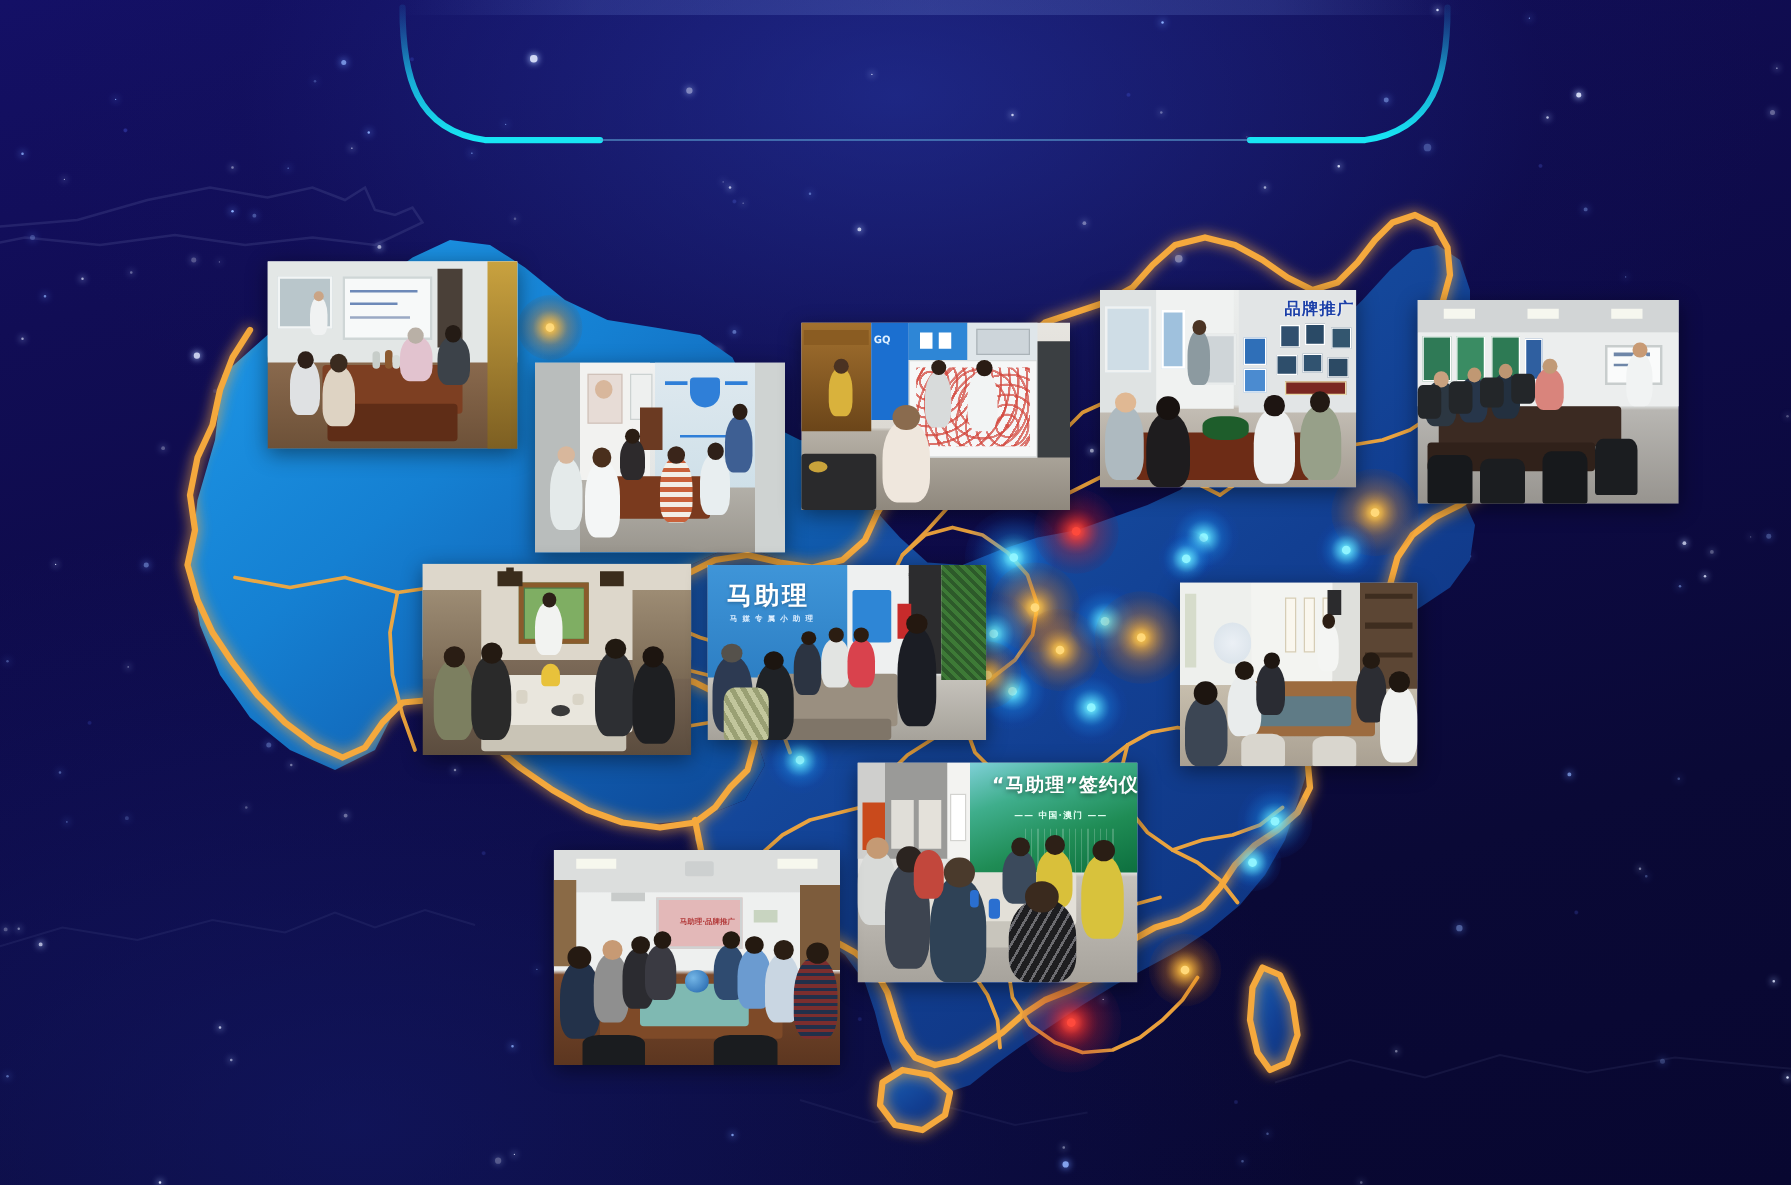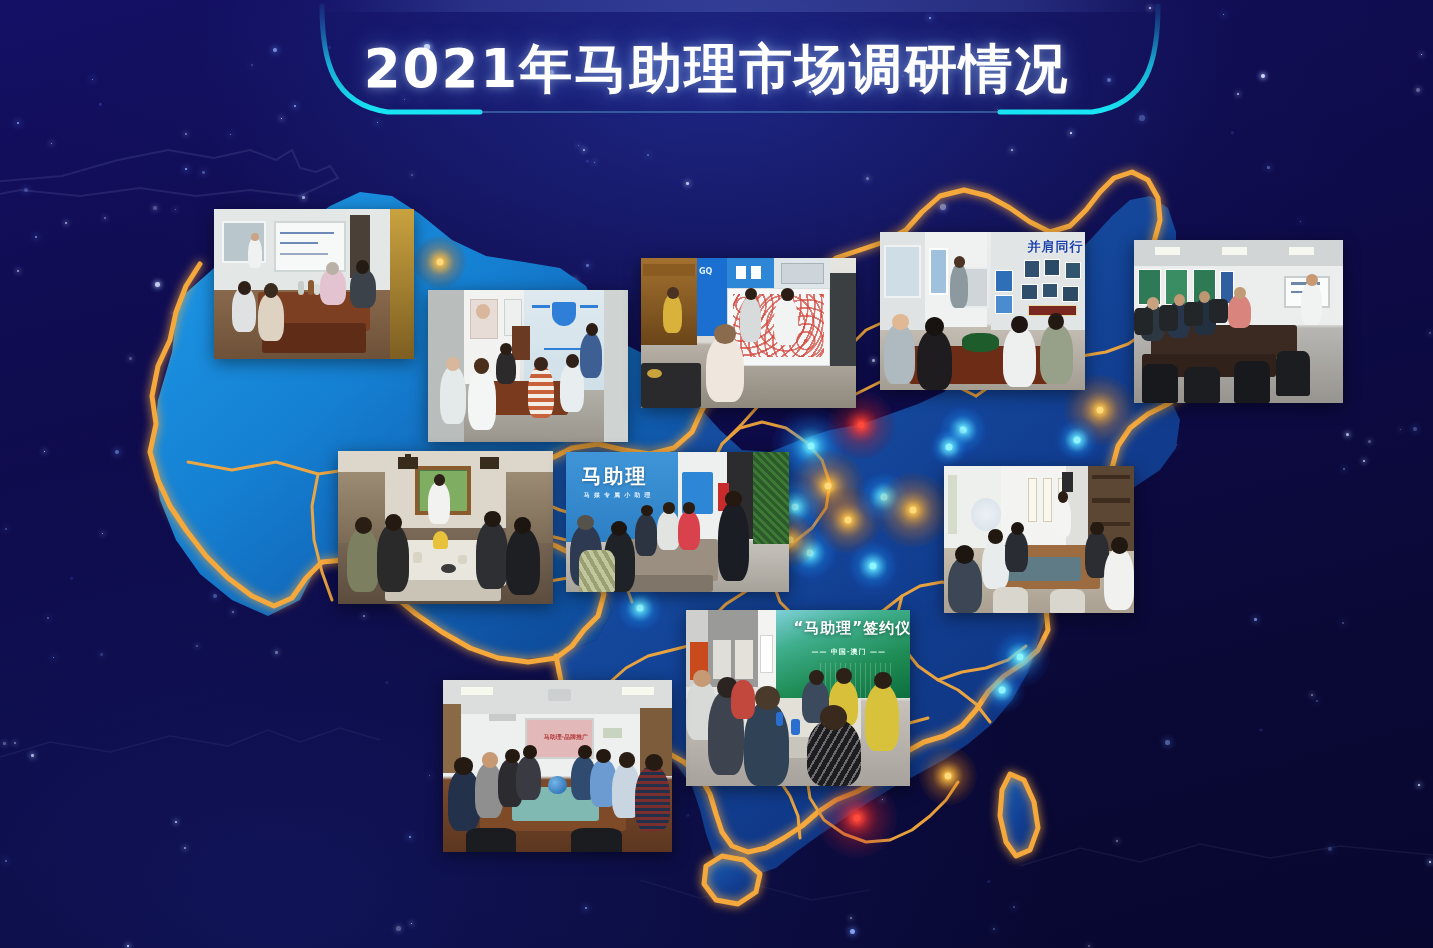--- a/index.html
+++ b/index.html
@@ -522,21 +522,21 @@
 
   <div class="photo" style="left:880px;top:232px;width:205px;height:158px;">
     <div class="scene" style="background:linear-gradient(180deg,#eceeed 0%,#e1e4e3 58%,#c3bdb4 60%,#a49d92 100%);">
       <div class="wall" style="left:0;top:0;width:22%;height:62%;background:#dfe3e3;"></div>
       <div class="wall" style="left:2%;top:8%;width:18%;height:34%;background:#cfdde6;border:2px solid #f0f2f2;"></div>
       <div class="wall" style="left:22%;top:0;width:30%;height:60%;background:#f0f2f1;"></div>
       <div class="wall" style="left:24%;top:10%;width:9%;height:30%;background:#9fc1dd;border:2px solid #fff;"></div>
       <div class="board" style="left:36%;top:22%;width:17%;height:26%;background:#cfd5d8;border:2px solid #e9ecec;"></div>
       <div class="wall" style="left:54%;top:0;width:46%;height:62%;background:#e2e5e6;"></div>
       <div class="ptxt" style="left:72%;top:4%;font-size:13px;color:#1b3fa8;letter-spacing:1px;
-                  text-shadow:0 0 2px rgba(255,255,255,.9);">并肩同行</div>
+                  text-shadow:0 0 2px rgba(255,255,255,.9);">品牌推广</div>
       <div class="board" style="left:70%;top:18%;width:8%;height:11%;background:#31506f;border:1px solid #fff;"></div>
       <div class="board" style="left:80%;top:17%;width:8%;height:11%;background:#2a4a66;border:1px solid #fff;"></div>
       <div class="board" style="left:90%;top:19%;width:8%;height:11%;background:#33566f;border:1px solid #fff;"></div>
       <div class="board" style="left:69%;top:33%;width:8%;height:10%;background:#2e4e6b;border:1px solid #fff;"></div>
       <div class="board" style="left:79%;top:32%;width:8%;height:10%;background:#315370;border:1px solid #fff;"></div>
       <div class="board" style="left:89%;top:34%;width:8%;height:10%;background:#2c4a64;border:1px solid #fff;"></div>
       <div class="board" style="left:72%;top:46%;width:24%;height:7%;background:#7a2722;border:1px solid #e8d9a6;"></div>
       <div class="board" style="left:56%;top:24%;width:9%;height:14%;background:#2f6fb8;border:1px solid #fff;"></div>
       <div class="board" style="left:56%;top:40%;width:9%;height:12%;background:#4b8bd0;border:1px solid #fff;"></div>
       <div class="tbl" style="left:14%;top:72%;width:68%;height:24%;background:#6d2c16;"></div>
@@ -779,16 +779,15 @@
           <stop offset="0%" stop-color="#1f8fd8" stop-opacity=".15"></stop>
           <stop offset="55%" stop-color="#18c8e8" stop-opacity=".85"></stop>
           <stop offset="100%" stop-color="#18e6f4" stop-opacity="1"></stop>
         </linearGradient>
       </defs>
       <path d="M12 6 C12 60, 22 104, 78 112 L170 112" fill="none" stroke="url(#brLeft)" stroke-width="5" stroke-linecap="round"></path>
       <path d="M848 6 C848 60, 838 104, 782 112 L690 112" fill="none" stroke="url(#brRight)" stroke-width="5" stroke-linecap="round"></path>
       <line x1="170" y1="112" x2="690" y2="112" stroke="#5fa8d8" stroke-width="1.6" opacity=".55"></line>
     </svg>
 
-    <div id="title">2021年马助理市场调研情况</div>
   </div>
 
 </div>
 
 </body></html>

